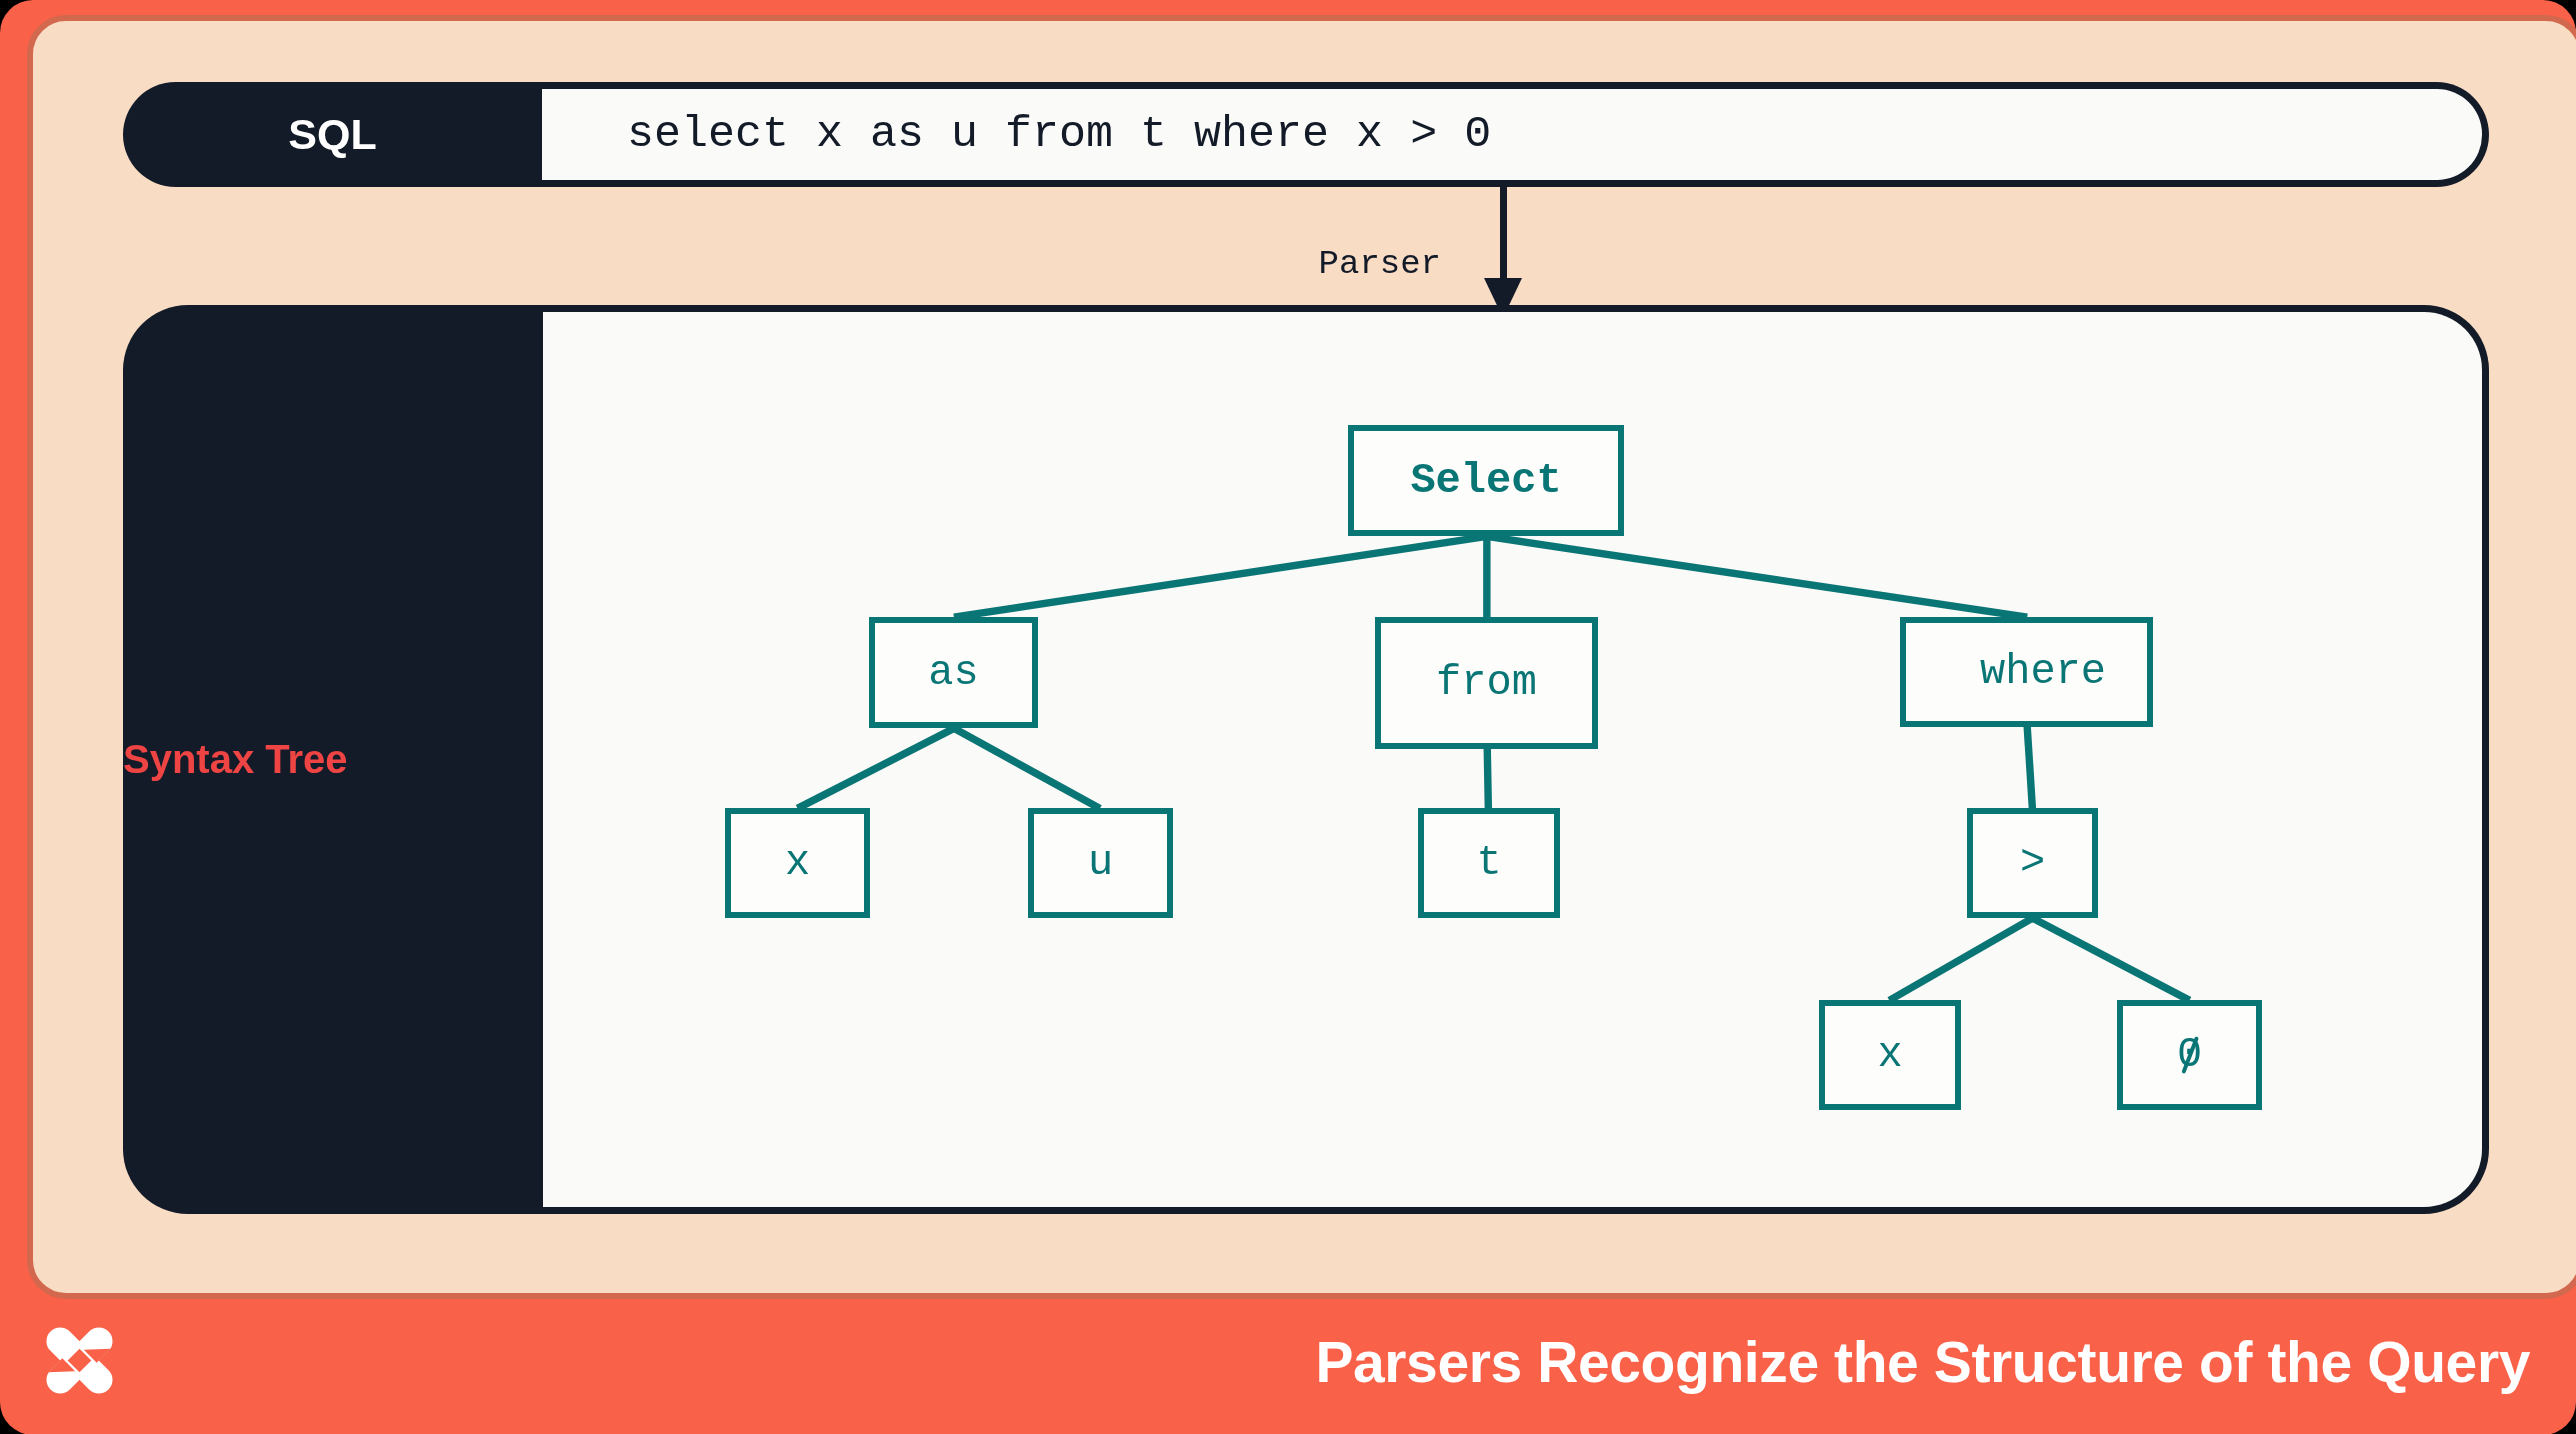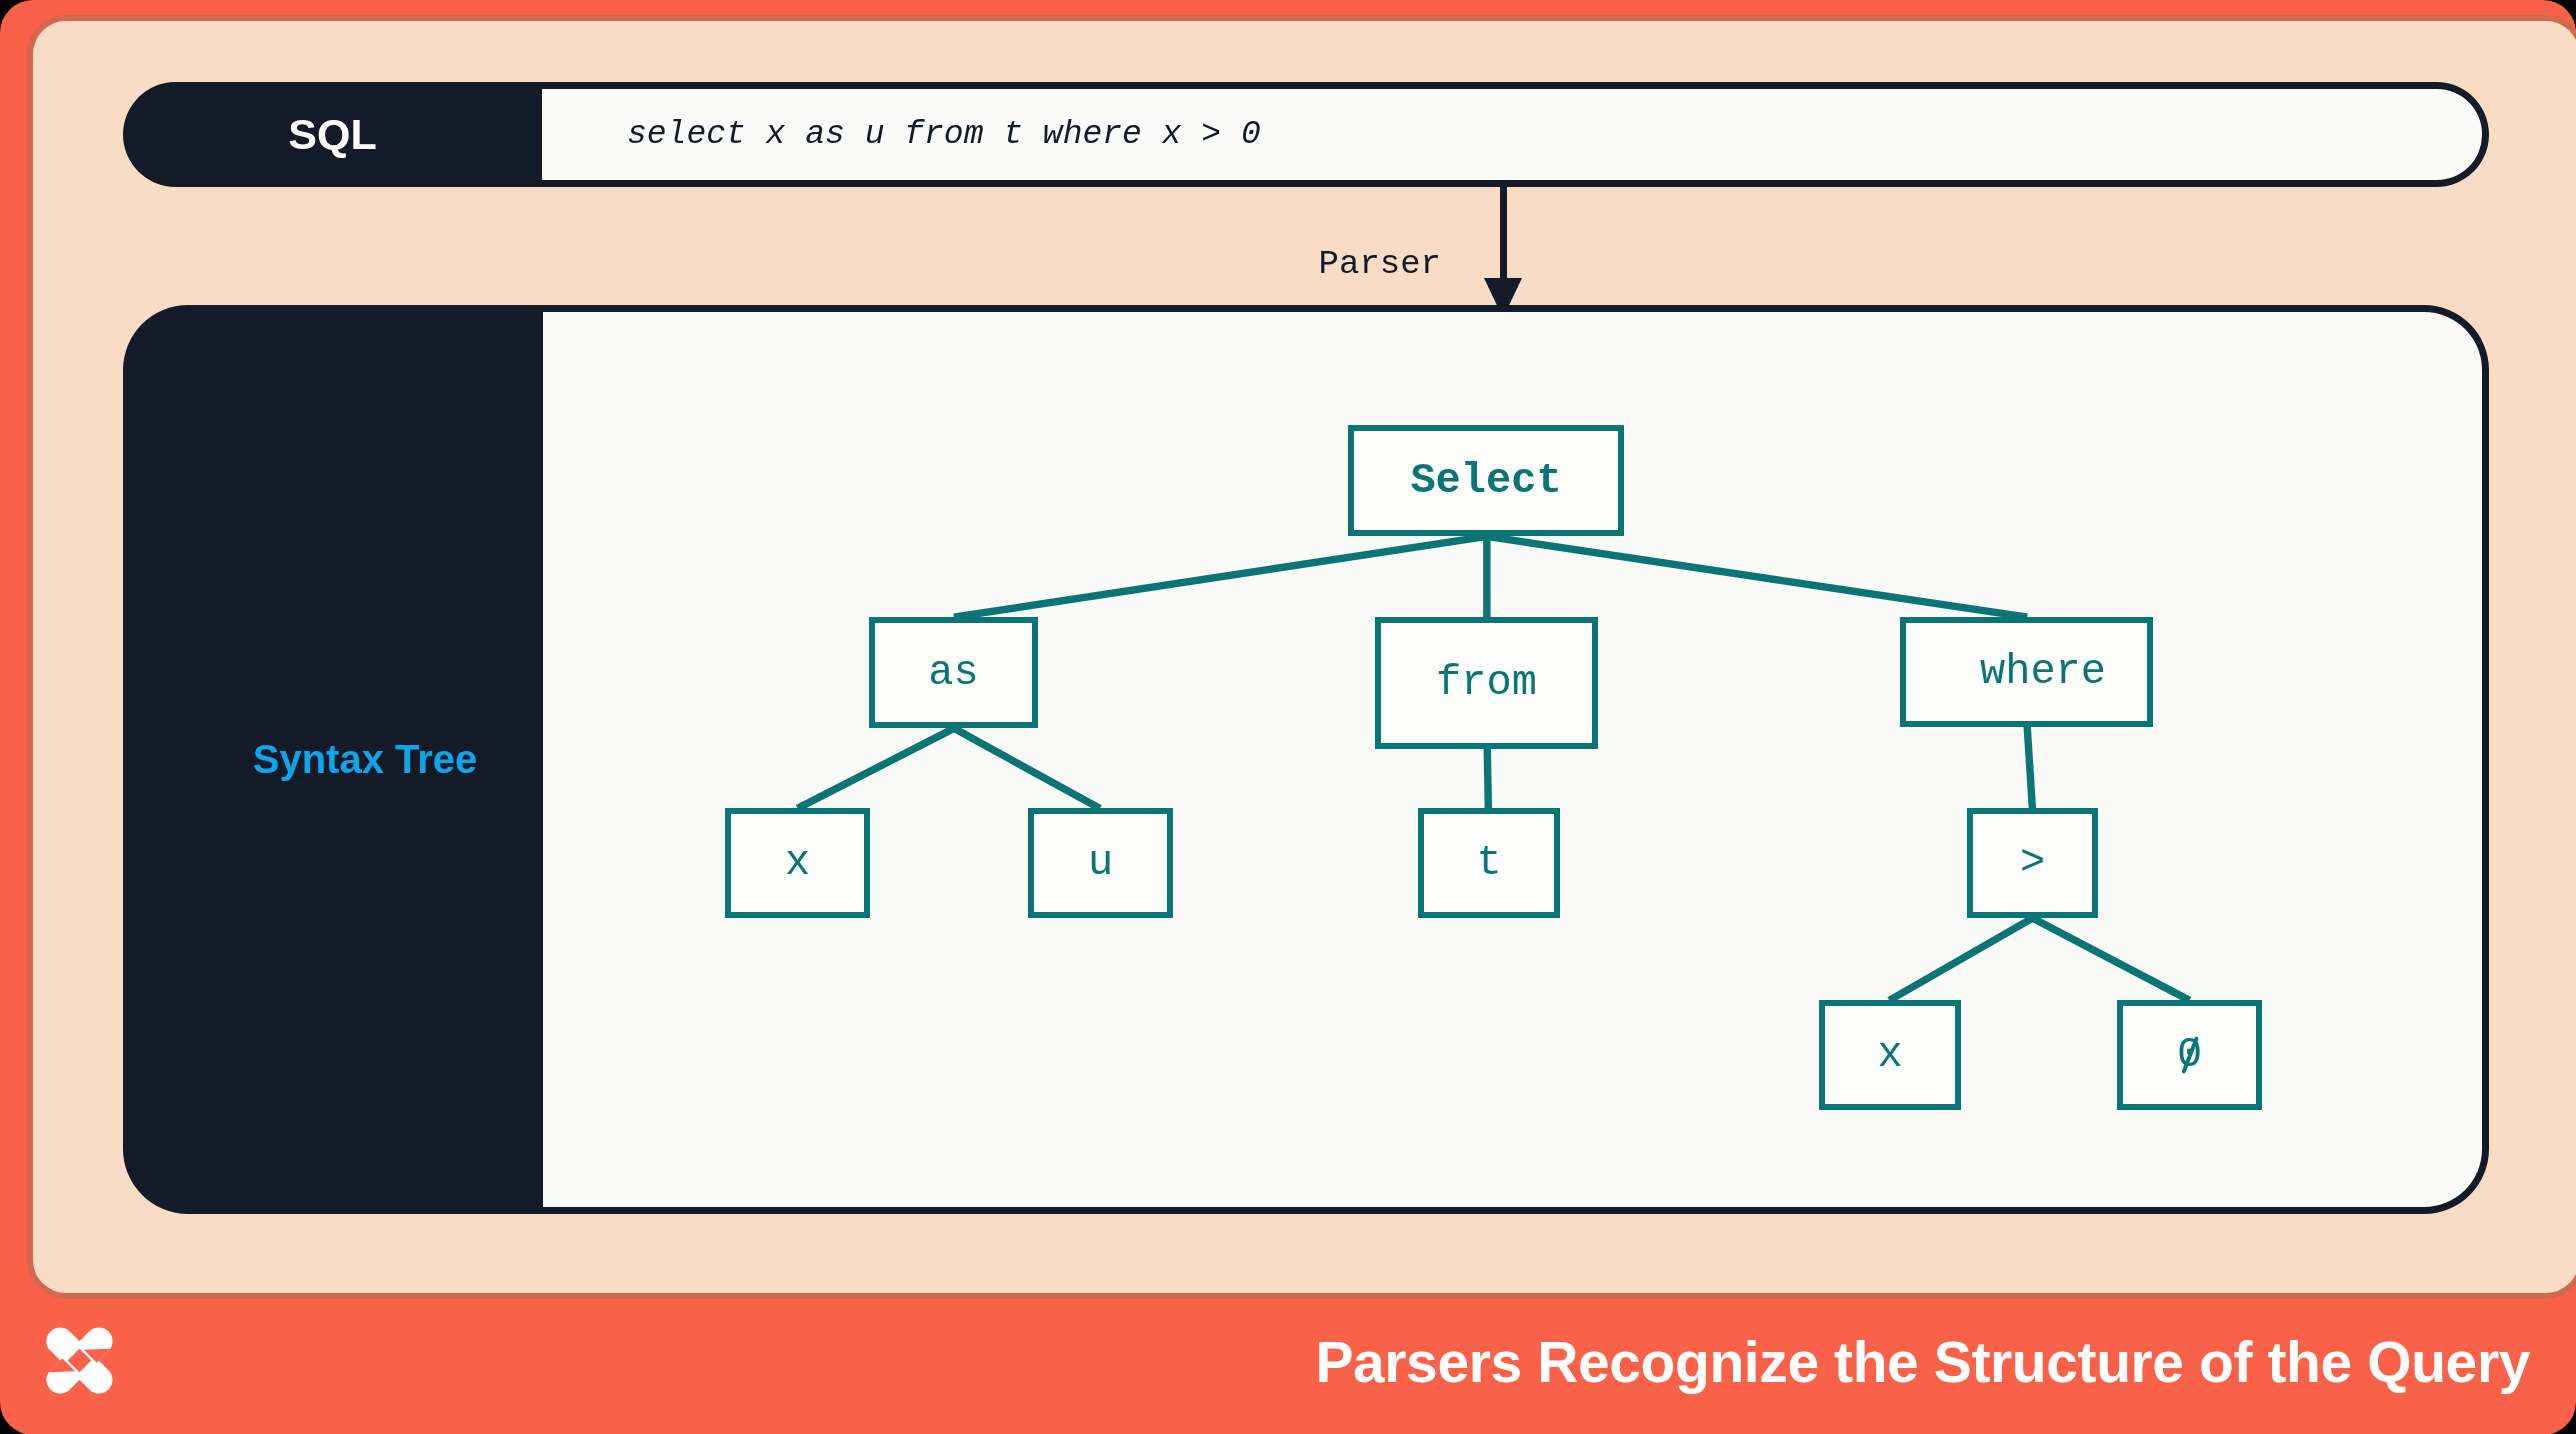--- a/index.html
+++ b/index.html
@@ -16,37 +16,37 @@
 
   
   .sql-pill{position:absolute;left:90px;top:61px;width:2366px;height:105px;
     background:#131a28;border-radius:53px;}
   .sql-badge{position:absolute;left:0;top:0;width:419px;height:105px;
     display:flex;align-items:center;justify-content:center;
     color:#ffffff;font-weight:bold;font-size:43px;}
   .sql-query-box{position:absolute;left:419px;top:7.4px;right:7.4px;bottom:7.4px;
     background:#fafaf8;border-radius:0 45px 45px 0;
     display:flex;align-items:center;}
-  .sql-query-box span{padding-left:85px;font-size:33px;color:#131a28;
-    font-variant-numeric:slashed-zero;font-feature-settings:"zero" 1;font-style:italic;}
+  .sql-query-box span{padding-left:85px;font-size:45px;color:#131a28;
+    font-variant-numeric:slashed-zero;font-feature-settings:"zero" 1;}
 
   
   .parser-label{position:absolute;right:1138px;top:222px;height:43px;line-height:43px;
     font-size:34px;color:#131a28;}
   .arrow-line{position:absolute;left:1467px;top:166px;width:7.4px;height:93px;background:#131a28;}
   .arrow-head{position:absolute;left:1451px;top:257px;width:0;height:0;
     border-left:19px solid transparent;border-right:19px solid transparent;
     border-top:40px solid #131a28;}
 
   
   .tree-panel{position:absolute;left:90px;top:284px;width:2366px;height:909px;
     background:#131a28;border-radius:65px;}
   .tree-sidebar{position:absolute;left:0;top:0;width:420px;height:100%;
-    display:flex;align-items:center;justify-content:center;
-    color:#0ea5e9;font-weight:bold;font-size:40px;padding-left:32px;}
+    display:flex;align-items:center;
+    color:#ef4444;font-weight:bold;font-size:40px;}
   .tree-canvas{position:absolute;left:420px;top:7.4px;right:7.4px;bottom:7.4px;
     background:#fafaf8;border-radius:0 58px 58px 0;}
   .tree-edges{position:absolute;left:0;top:0;width:2366px;height:909px;pointer-events:none;}
 
   .node{position:absolute;box-sizing:border-box;background:#fdfdfc;
     border:6.7px solid #0a7575;display:flex;align-items:center;justify-content:center;
     color:#0a7575;font-size:42px;
     font-family:"Liberation Mono","DejaVu Sans Mono",monospace;}
   .n-select{left:1225px;top:120px;width:276px;height:111px;font-weight:bold;}
   .n-as{left:746px;top:312px;width:169px;height:111px;justify-content:center;}

